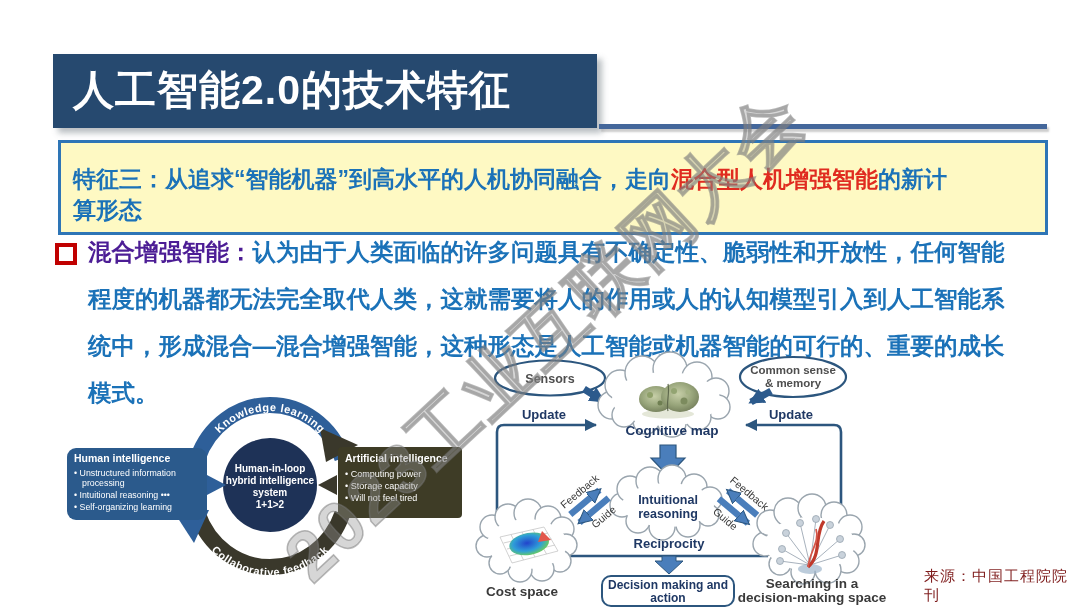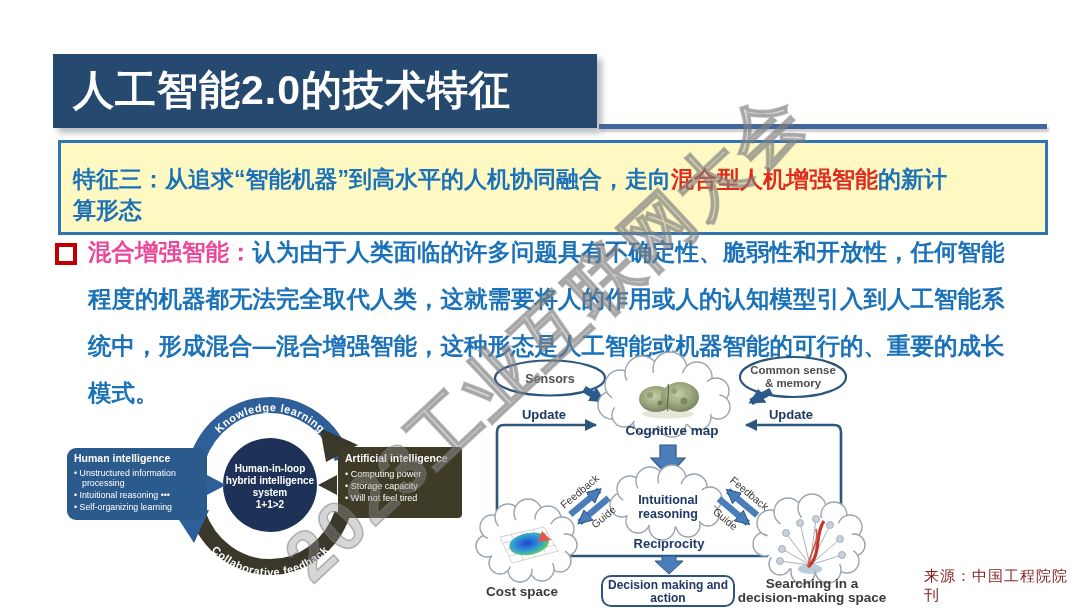--- a/index.html
+++ b/index.html
@@ -11,21 +11,21 @@
   .header-line{position:absolute;left:599px;top:124px;width:448px;height:5px;background:#44679B;
                box-shadow:2px 3px 2px rgba(130,130,130,.4);}
   .feature-box{position:absolute;left:58px;top:140px;width:990px;box-sizing:border-box;
                border:3px solid #2E75B6;background:#fef9c3;padding:21px 12px 6px;
                font-size:23px;font-weight:bold;color:#1B72B8;line-height:31px;}
   .feature-box .inner{display:block;max-width:885px;}
   .hl{color:#E02B20;}
   .bullet-square{position:absolute;left:55px;top:243px;width:14px;height:14px;border:4px solid #C00000;}
   .body-text{position:absolute;left:88px;top:229px;width:930px;font-size:23.5px;font-weight:bold;
              color:#1B72B8;line-height:47px;}
-  .body-label{color:#ec4899;}
+  .body-label{color:#4c1d95;}
   .source{position:absolute;left:924px;top:567px;font-size:15px;color:#7f1d1d;letter-spacing:1px;}
   .watermark{position:absolute;left:165px;top:290px;width:760px;text-align:center;
              transform:rotate(-43deg);font-size:70px;font-weight:bold;letter-spacing:3px;
              color:rgba(148,148,148,0.38);-webkit-text-stroke:1.5px rgba(120,120,120,.5);
              pointer-events:none;z-index:6;white-space:nowrap;}
   svg{position:absolute;overflow:visible;}
   svg text{font-family:"Liberation Sans","DejaVu Sans",sans-serif;}
   .left-svg{left:52px;top:388px;}
   .right-svg{left:450px;top:355px;}
 </style>

